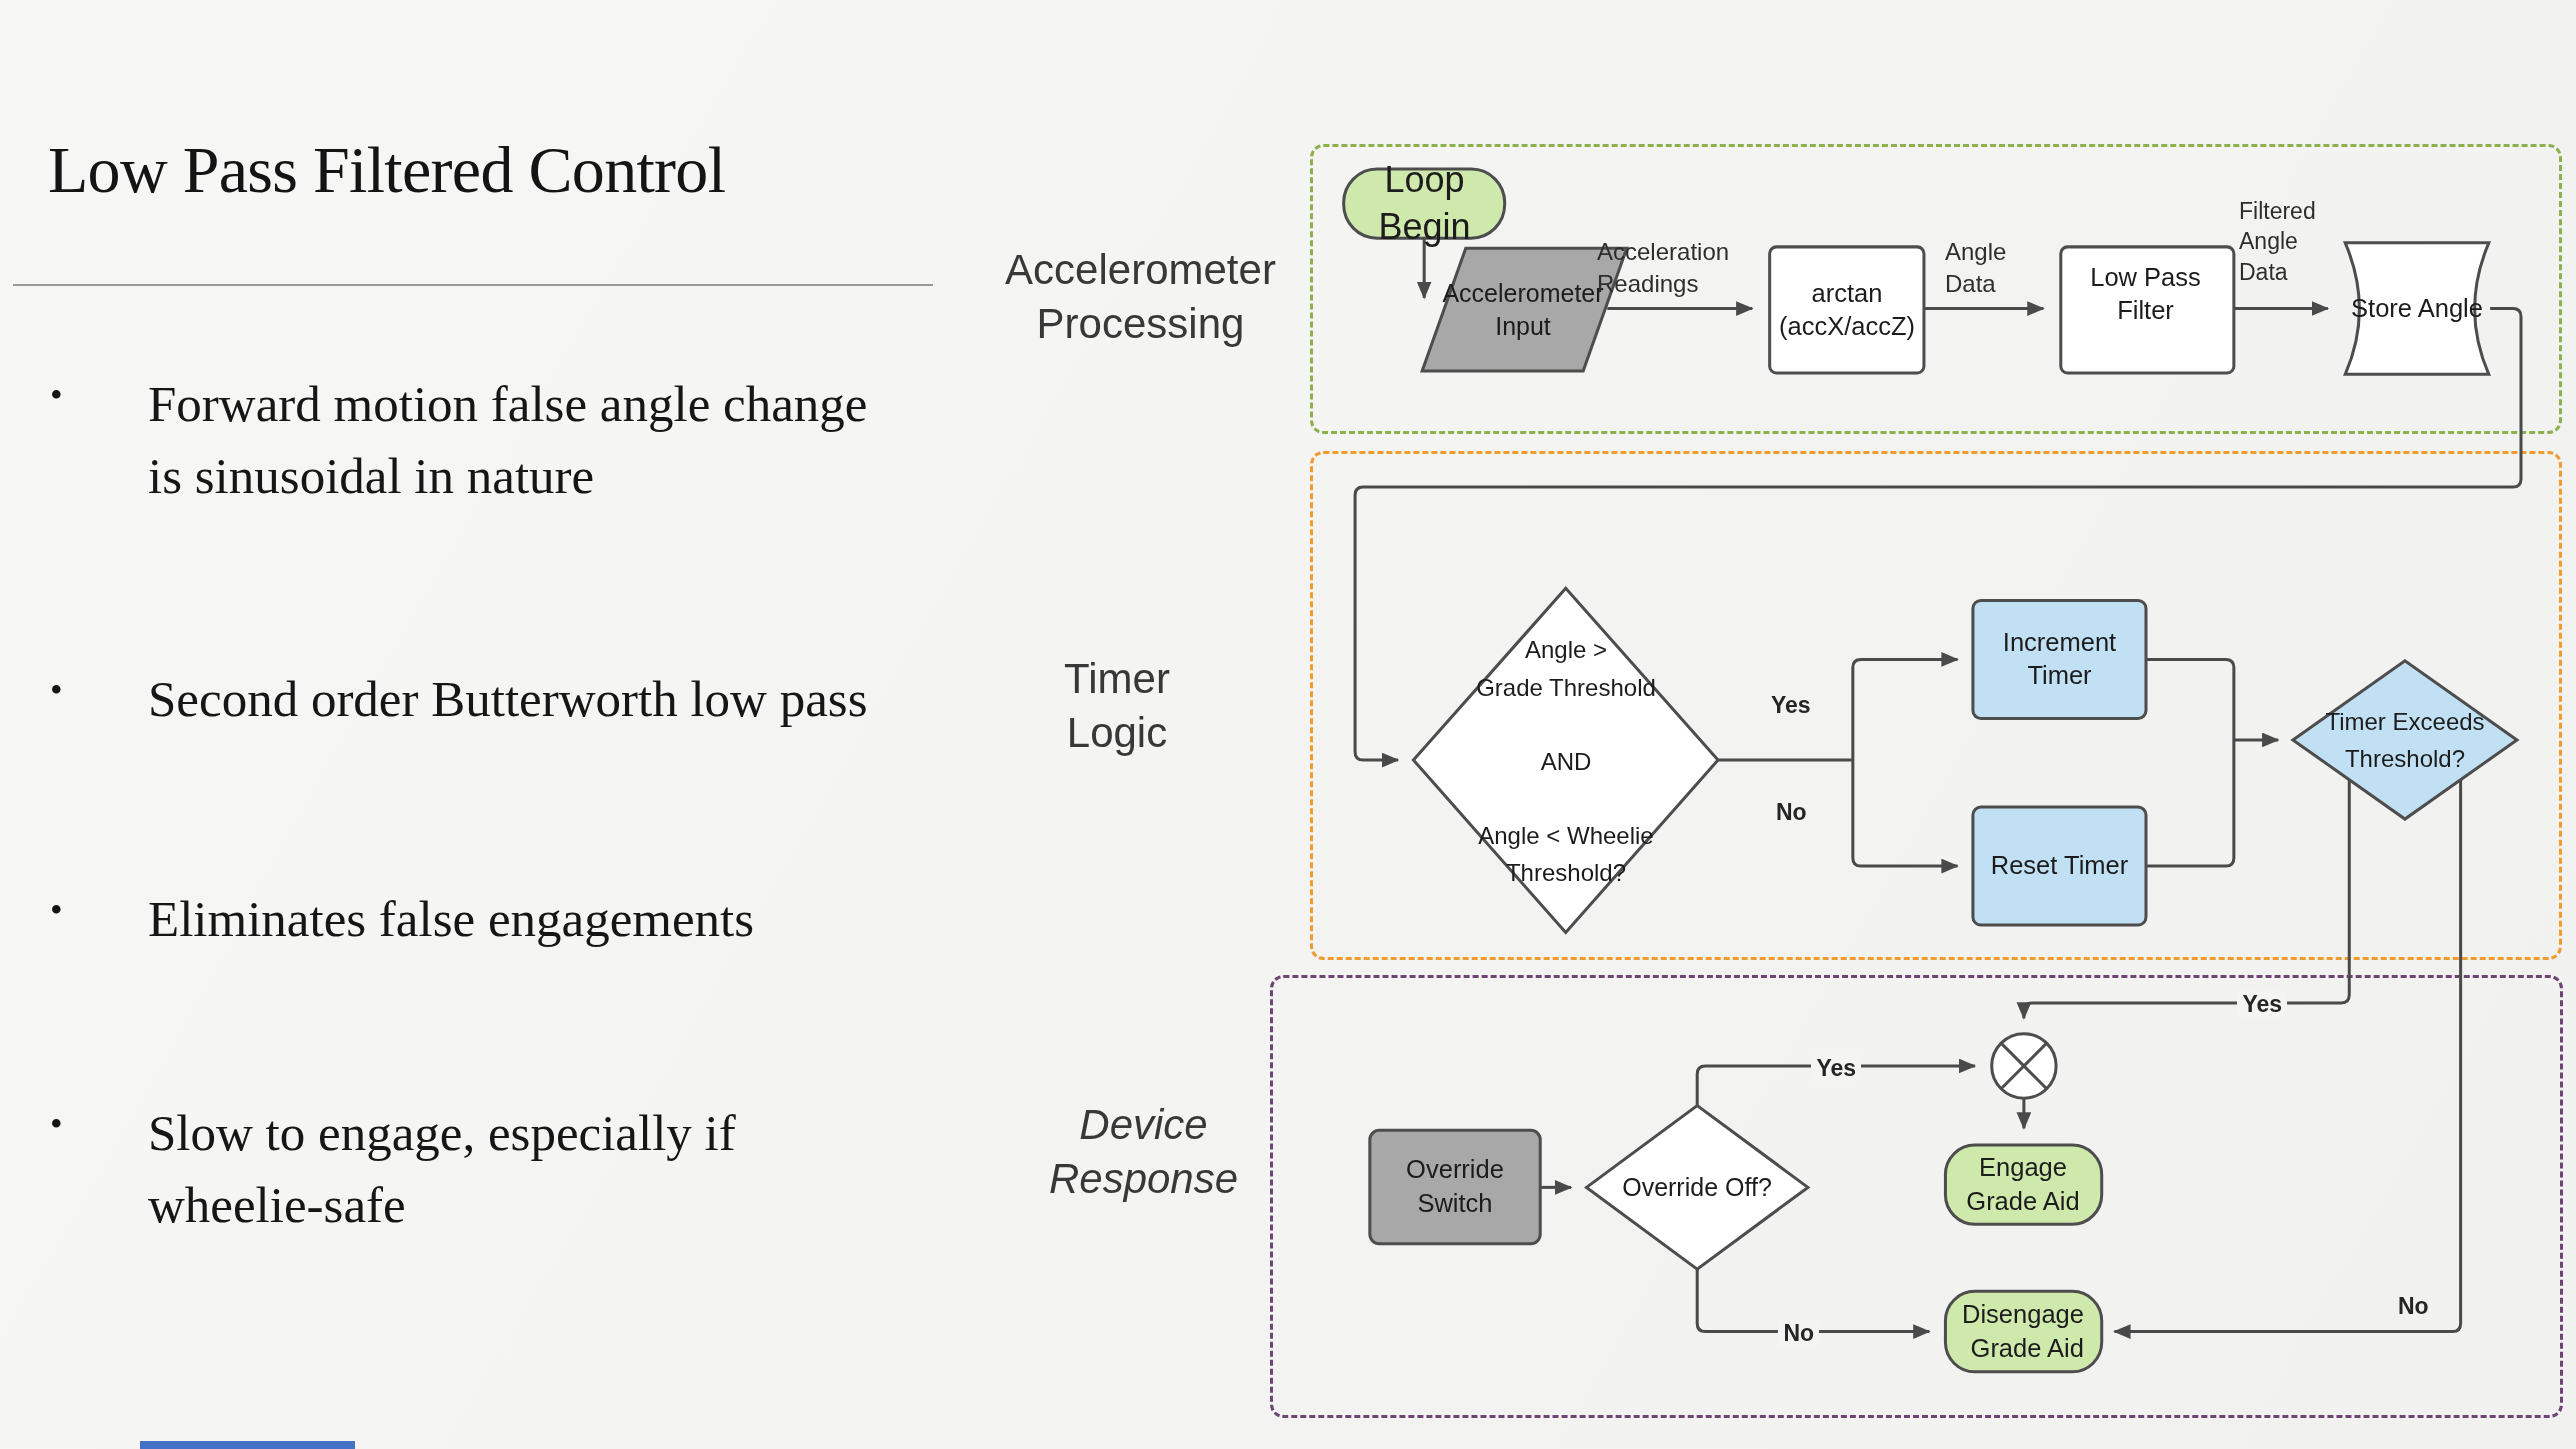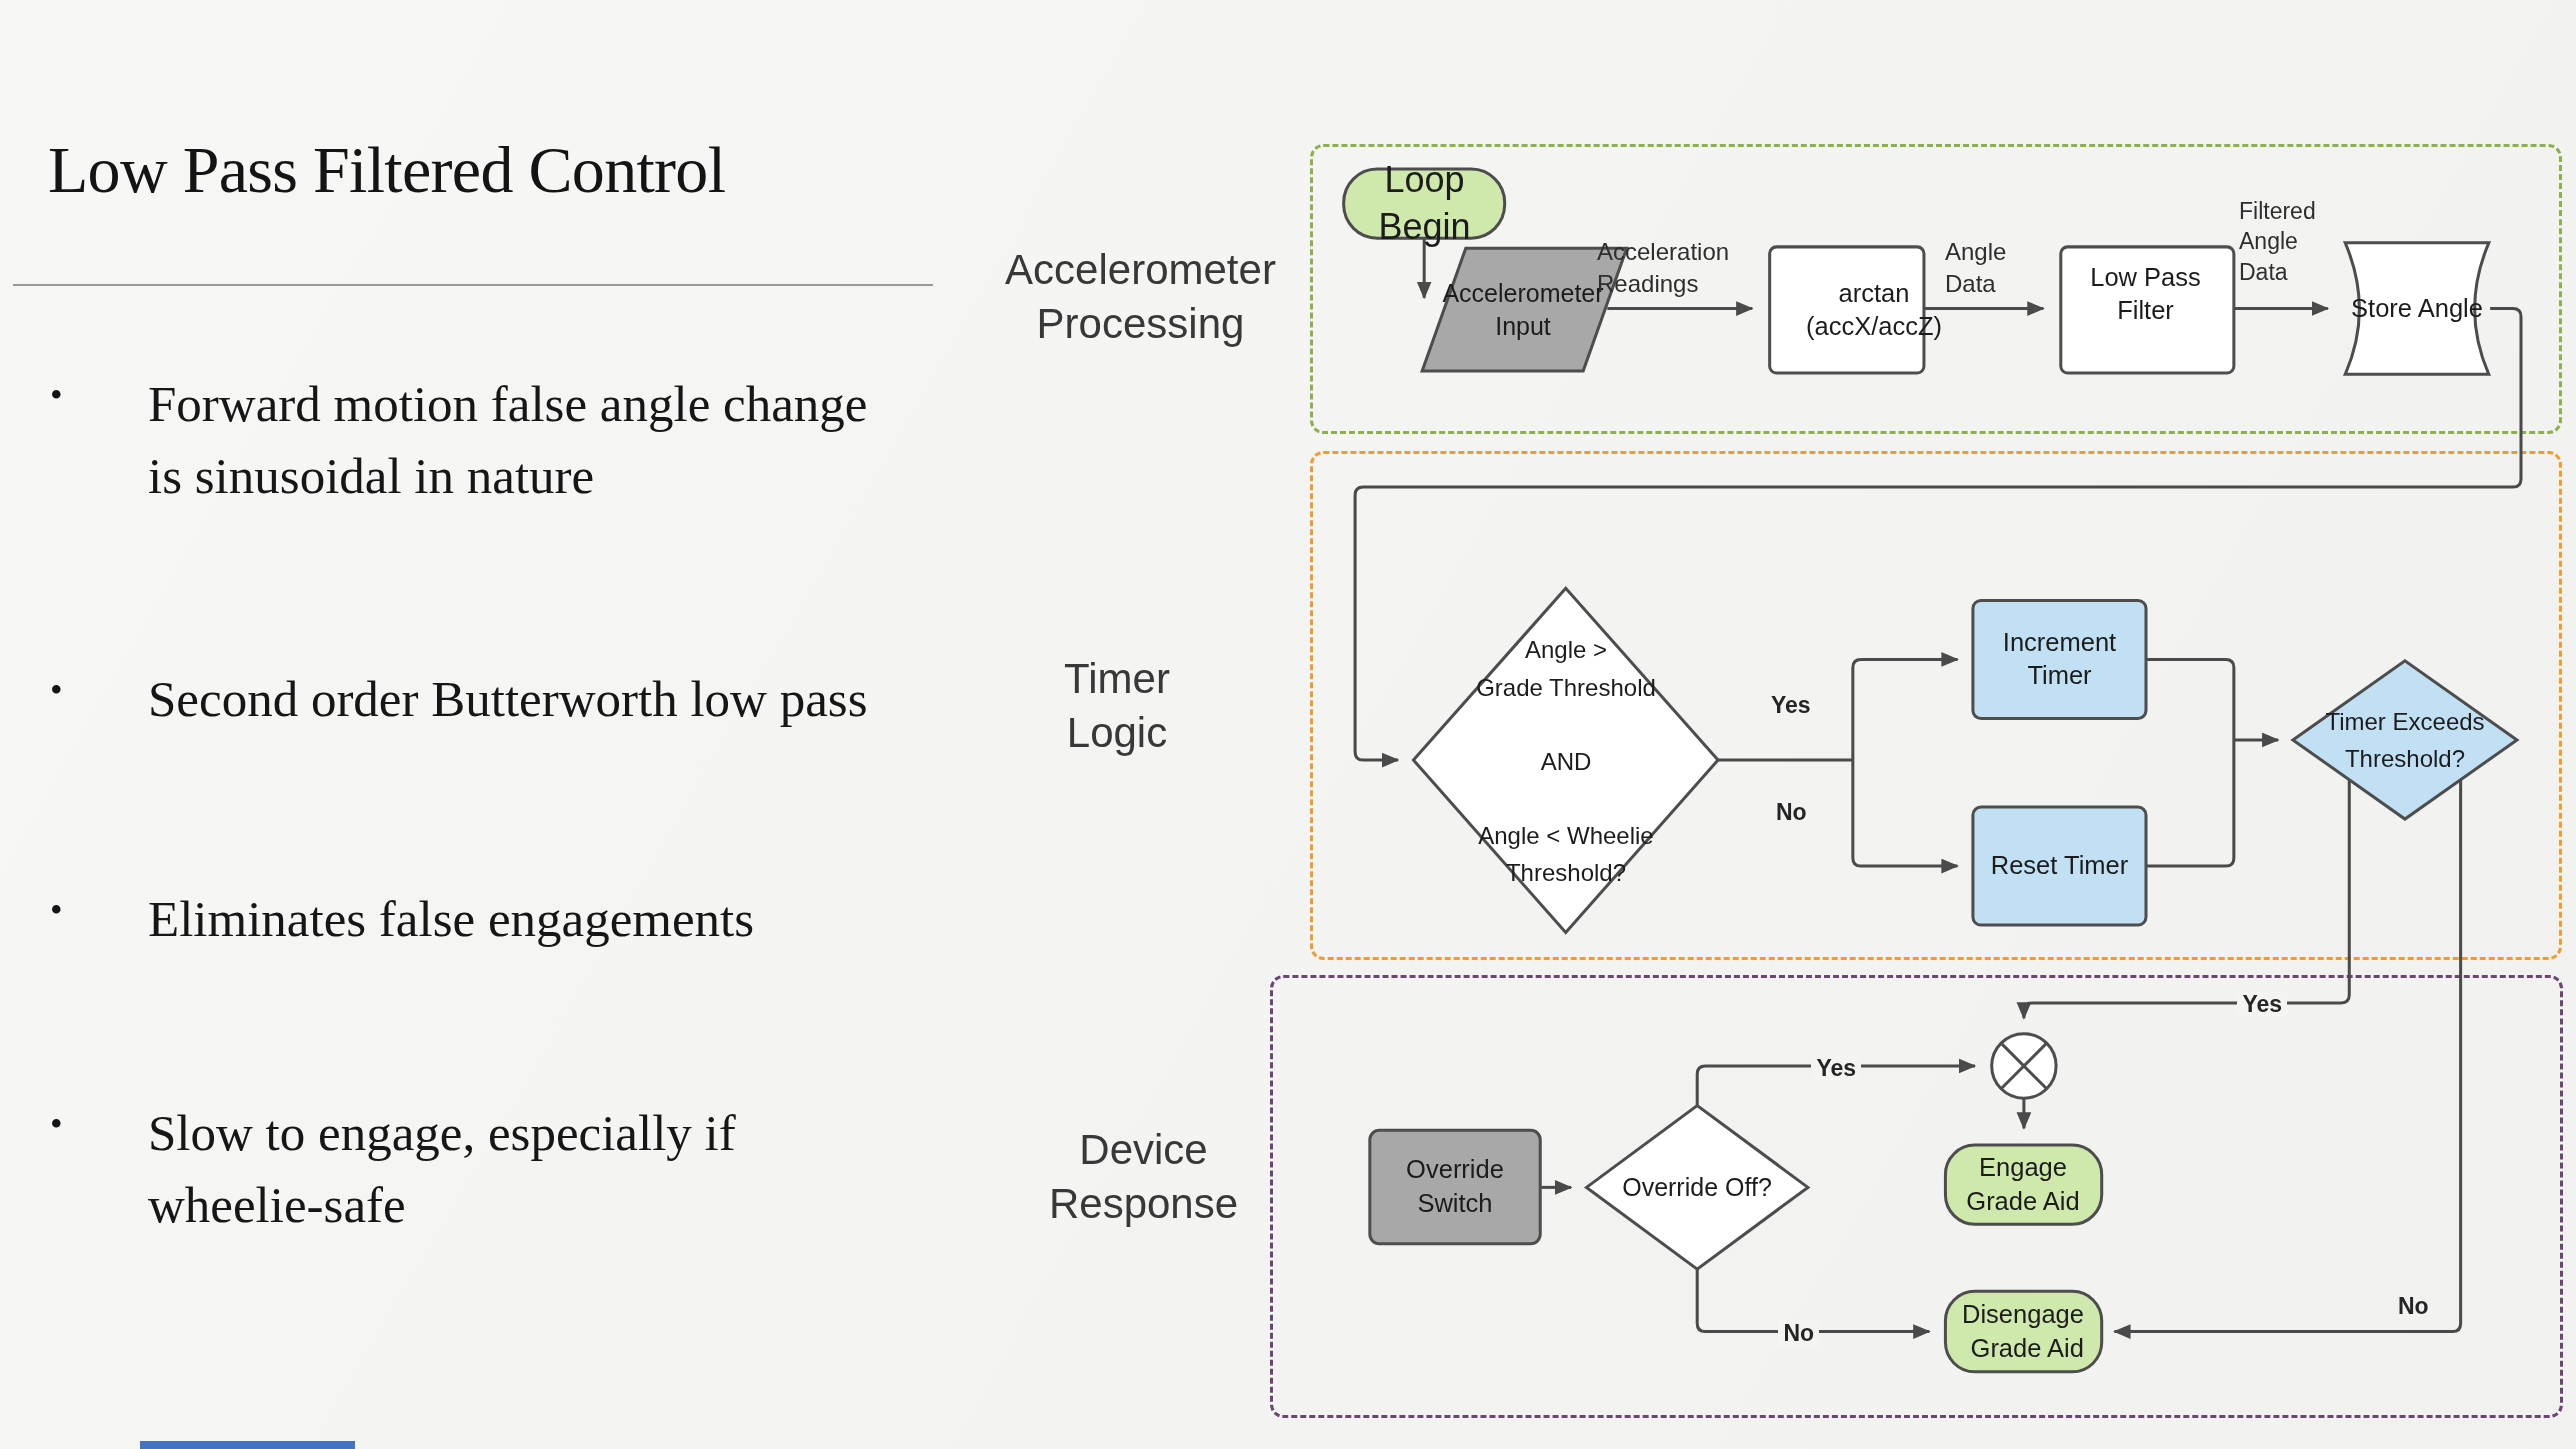--- a/index.html
+++ b/index.html
@@ -31,21 +31,21 @@
   }
   .b1{top:368px;} .b2{top:663px;} .b3{top:883px;} .b4{top:1097px;}
 
   
   .section-label{
     position:absolute;text-align:center;color:#383838;
     font-size:42px;line-height:1.28;white-space:pre-line;
   }
   .lbl-accel{left:966px;top:243px;width:349px;}
   .lbl-timer{left:976px;top:652px;width:282px;}
-  .lbl-device{left:969px;top:1123px;width:349px;}
+  .lbl-device{left:969px;top:1098px;width:349px;font-style:italic;}
 
   
   .section-box{position:absolute;border-radius:13.4px;}
   .box-accel {left:1310px;top:144px; width:1246px;height:284px;border:3.4px dashed #8cb04c;}
   .box-timer {left:1310px;top:451px; width:1246px;height:503px;border:3.4px dashed #f09b30;}
   .box-device{left:1270px;top:975px;width:1287px;height:437px;border:3.4px dashed #6d4473;}
 
   
   #flow-svg{position:absolute;left:0;top:0;width:2576px;height:1449px;}
 
@@ -165,21 +165,21 @@
       <line x1="2983" y1="1555" x2="3051" y2="1623"></line>
       <line x1="2983" y1="1623" x2="3051" y2="1555"></line>
       <rect x="2900" y="1707" width="233" height="118" rx="44" fill="#cfe8ac"></rect>
       <rect x="2900" y="1925" width="233" height="120" rx="44" fill="#cfe8ac"></rect>
     </g>
   </svg>
 
   <div class="node-label" style="left:1344px;top:169px;width:161px;height:69px;font-size:36px;">Loop Begin</div>
   <div class="node-label small-node-text" style="left:1429px;top:255px;width:188px;height:109px;">Accelerometer
 Input</div>
-  <div class="node-label" style="left:1770px;top:247px;width:154px;height:126px;padding-left:27px;">arctan
+  <div class="node-label" style="left:1770px;top:247px;width:154px;height:126px;">arctan
 (accX/accZ)</div>
   <div class="node-label" style="left:2061px;top:231px;width:169px;height:126px;">Low Pass
 Filter</div>
   <div class="node-label" style="left:2345px;top:243px;width:144px;height:131px;">Store Angle</div>
   <div class="node-label diamond-text" style="left:1435px;top:607px;width:262px;height:309px;">Angle &gt;
 Grade Threshold
 
 AND
 
 Angle &lt; Wheelie

